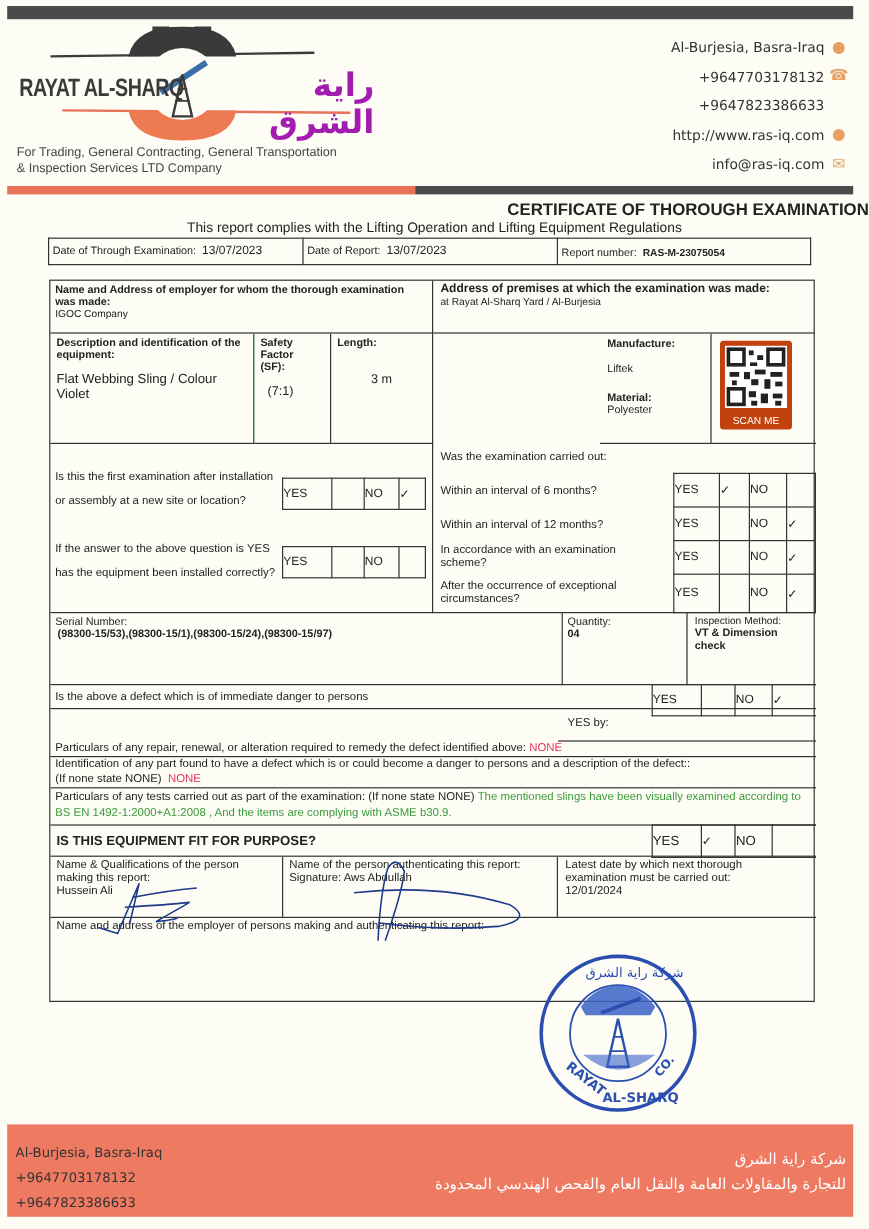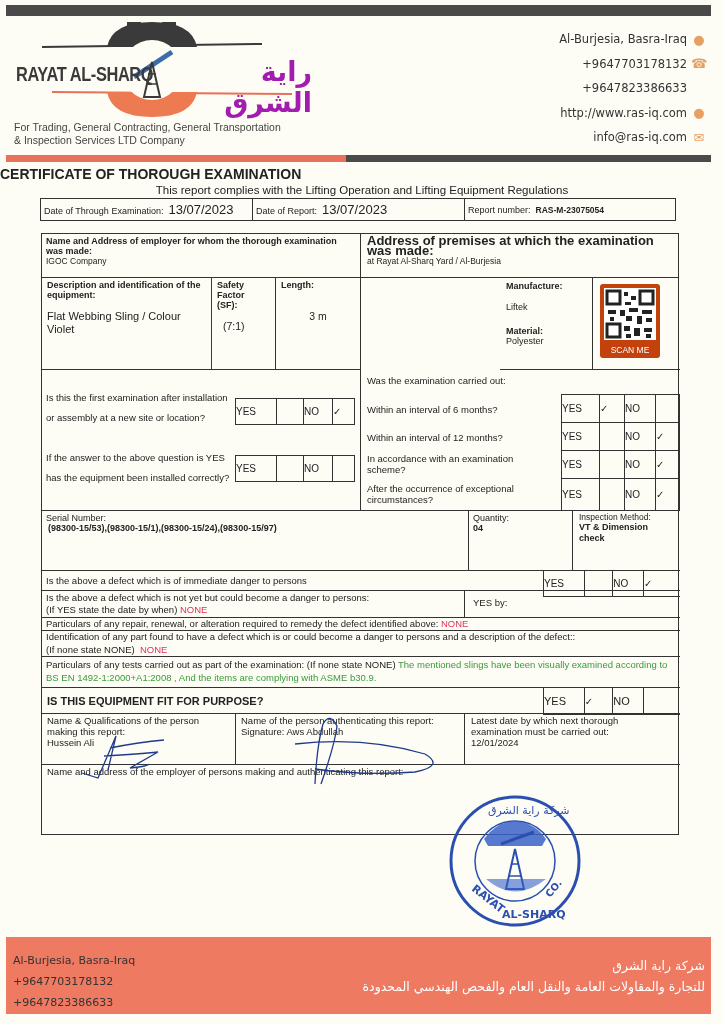--- a/index.html
+++ b/index.html
@@ -17,32 +17,32 @@
 
   
   .contacts { position: absolute; right: 18px; top: 27px; text-align: right; font-family: "DejaVu Sans", sans-serif; font-size: 11.5px; color: #333; }
   .contact-row { height: 24.5px; display: flex; align-items: center; justify-content: flex-end; gap: 5px; }
   .cicon { width: 14px; height: 14px; display: inline-flex; align-items: center; justify-content: center; color: #e8a062; font-size: 13px; }
   .cicon.blank { visibility: hidden; }
 
   .midbar-left { position: absolute; left: 6px; top: 155px; width: 340px; height: 7px; background: #e8715a; }
   .midbar-right { position: absolute; left: 346px; top: 155px; width: 365px; height: 7px; background: #4a4a4a; }
 
-  .title { position: absolute; left: 0; width: 724px; top: 166px; text-align: left; font-weight: bold; font-size: 14px; color: #222; }
+  .title { position: absolute; left: 0; width: 724px; top: 166px; text-align: right; font-weight: bold; font-size: 14px; color: #222; padding-left: 11px; }
   .subtitle { position: absolute; left: 0; width: 724px; top: 184px; text-align: center; font-size: 11.5px; color: #222; }
 
   table { border-collapse: collapse; }
   td { border: 1px solid #333; vertical-align: top; font-size: 9.5px; padding: 1px 3px; }
   .b { font-weight: bold; }
   .red { color: #e0335a; }
   .green { color: #3a9a3a; }
 
   .daterow { position: absolute; left: 40px; top: 198px; width: 636px; height: 22px; }
   .daterow td { vertical-align: middle; font-size: 9px; height: 22px; }
-  .daterow .v { font-size: 13px; }
+  .daterow .v { font-size: 10px; }
 
   .main { position: absolute; left: 41px; top: 233px; width: 638px; border: 1px solid #333; }
   .abs { position: absolute; }
 
   .yn { position: absolute; border-collapse: collapse; }
   .yn td { width: auto; height: 26px; vertical-align: middle; text-align: left; font-size: 10px; padding: 0; margin-top: 18px; }
   .chk { font-size: 12px; }
 
   .signature { position: absolute; pointer-events: none; }
   .stamp { position: absolute; left: 446px; top: 794px; width: 138px; height: 134px; }
@@ -126,21 +126,21 @@
 </tbody>
   </table>
 
 <div class="main" style="height:602px">
 
   <div class="abs" style="left:0;top:0;width:319px;height:44px;border-right:1px solid #333;border-bottom:1px solid #333;padding:2px 4px">
     <div class="b" style="font-size:9px;line-height:10px">Name and Address of employer for whom the thorough examination was made:</div>
     <div style="font-size:8.5px">IGOC Company</div>
   </div>
   <div class="abs" style="left:319px;top:0;width:318px;height:44px;border-bottom:1px solid #333;padding:2px 6px">
-    <div class="b" style="font-size:13px;line-height:10px">Address of premises at which the examination was made:</div>
+    <div class="b" style="font-size:10px;line-height:10px">Address of premises at which the examination was made:</div>
     <div style="font-size:8.5px">at Rayat Al-Sharq Yard / Al-Burjesia</div>
   </div>
 
   <div class="abs" style="left:0;top:44px;width:170px;height:92px;border-right:1px solid #14532d;border-bottom:1px solid #333;padding:2px 5px">
     <div class="b" style="font-size:9px;line-height:10px">Description and identification of the equipment:</div>
     <div style="font-size:11px;margin-top:10px;line-height:13px">Flat Webbing Sling / Colour Violet</div>
   </div>
   <div class="abs" style="left:170px;top:44px;width:64px;height:92px;border-right:1px solid #333;border-bottom:1px solid #333;padding:2px 5px">
     <div class="b" style="font-size:9px;line-height:10px;width:38px">Safety Factor (SF):</div>
     <div style="font-size:10.5px;margin-top:10px;margin-left:6px">(7:1)</div>
@@ -263,24 +263,20 @@
           <tr>
         <td style="width:41px;height:21px">YES</td>
         <td style="width:29px" class="chk"></td>
         <td style="width:31px">NO</td>
         <td style="width:37px;border-right:none" class="chk">✓</td>
       </tr>
     </tbody>
       </table>
   </div>
 
-  <div class="abs" style="left:0;top:357px;width:423px;height:27px;border-right:1px solid #333;border-bottom:1px solid #333;padding:1px 4px;font-size:9.5px;line-height:12px">
-    <div>Is the above a defect which is not yet but could become a danger to persons:</div>
-    <div><span>(If YES state the date by when)</span> <span class="red">NONE</span></div>
-  </div>
   <div class="abs" style="left:423px;top:357px;width:215px;height:27px;border-bottom:1px solid #333;padding:6px 8px;font-size:9.5px">
     <span>YES by:</span>
   </div>
 
   <div class="abs" style="left:0;top:384px;width:638px;height:13px;border-bottom:1px solid #333;padding:0 4px;font-size:9.5px;line-height:12px">
     <span>Particulars of any repair, renewal, or alteration required to remedy the defect identified above:</span> <span class="red">NONE</span>
   </div>
 
   <div class="abs" style="left:0;top:397px;width:638px;height:26px;border-bottom:1px solid #333;padding:0 4px;font-size:9.5px;line-height:12.5px">
     <div>Identification of any part found to have a defect which is or could become a danger to persons and a description of the defect::</div>

